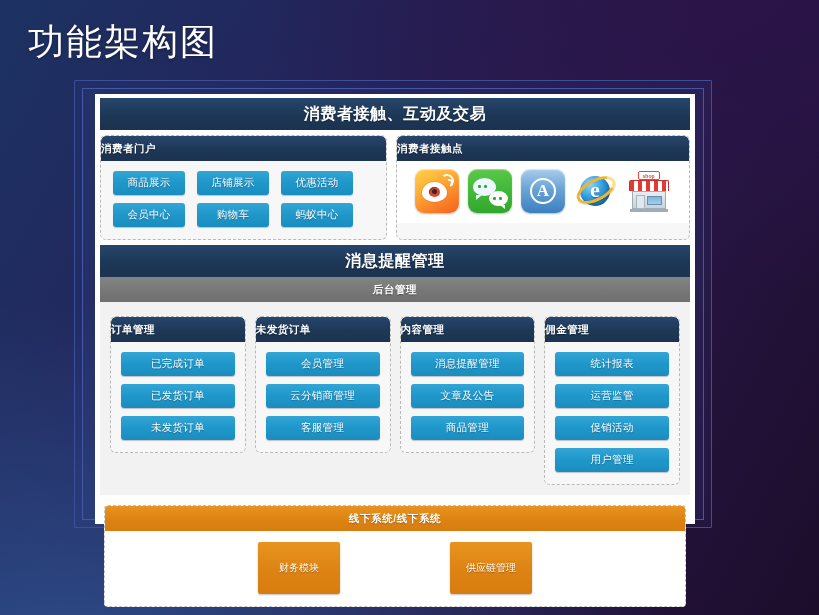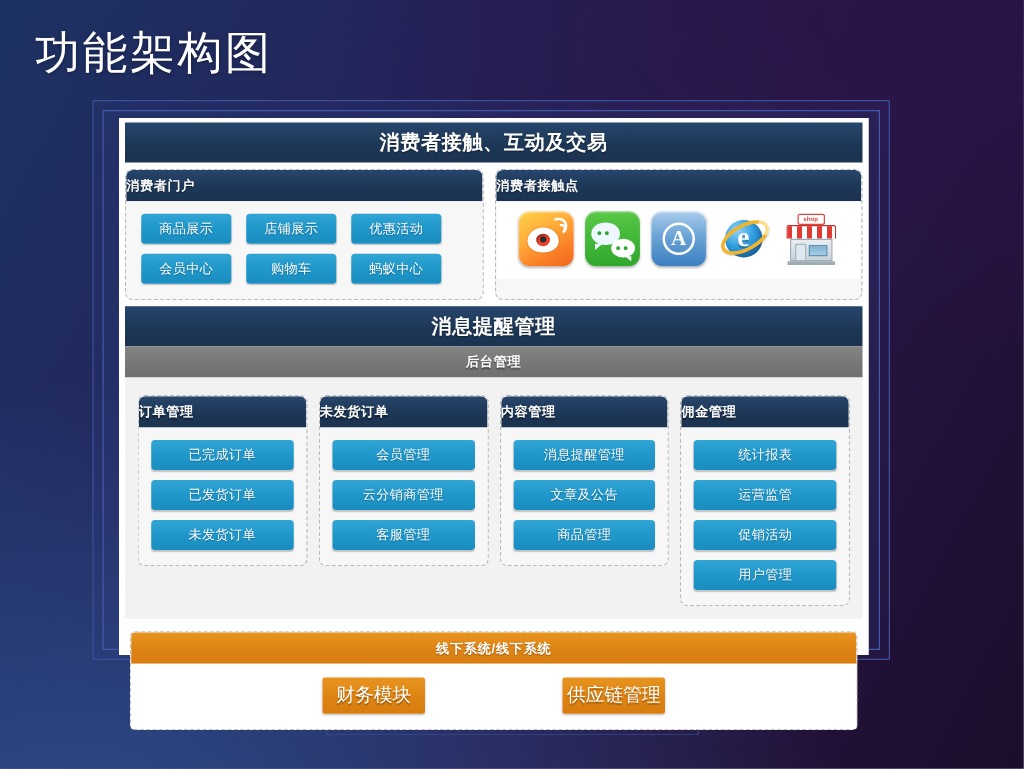--- a/index.html
+++ b/index.html
@@ -354,23 +354,23 @@
     display: flex;
     gap: 110px;
     justify-content: center;
     padding: 11px 0 12px;
     background: #ffffff;
   }
   .btn-orange {
     width: 82px;
     background: linear-gradient(180deg, #e8941f 0%, #dd8313 55%, #d87c0f 100%);
     color: #ffffff;
-    font-size: 15px;
+    font-size: 10px;
     text-align: center;
-    padding: 5px 0;
+    padding: 19px 0;
     border-radius: 2px;
     box-shadow: 0 1px 2px rgba(0,0,0,.25);
     text-shadow: 0 1px 1px rgba(0,0,0,.3);
   }
 </style>
 </head>
 <body>
 
 <div class="slide-title">功能架构图</div>
 

